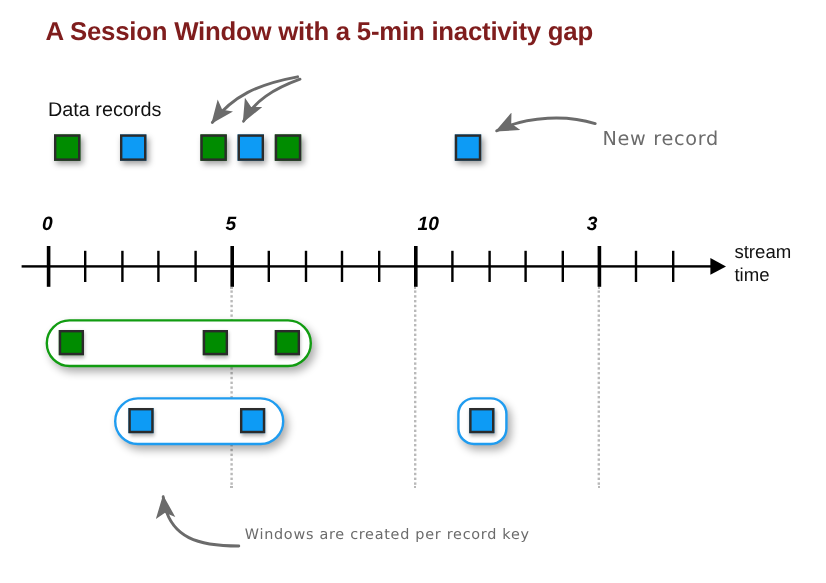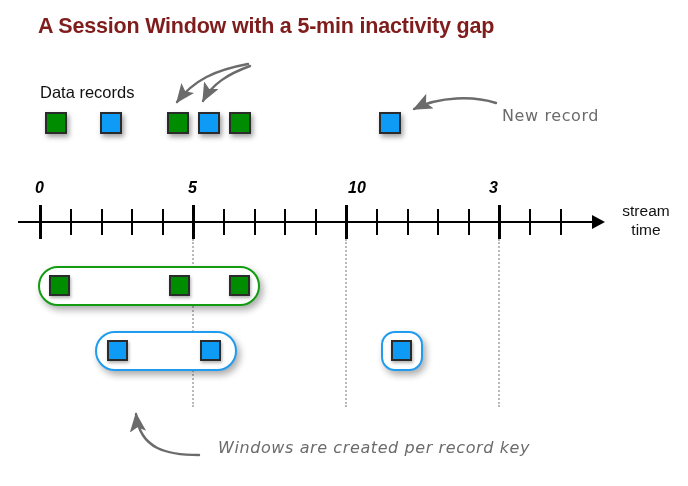--- a/index.html
+++ b/index.html
@@ -20,35 +20,35 @@
     letter-spacing:-0.2px;white-space:nowrap;
   }
 
   
   #data-records-label{
     position:absolute;left:40px;top:83px;
     font-size:16.5px;color:#111111;white-space:nowrap;
   }
   #stream-time-label{
     position:absolute;left:612px;top:201px;
-    width:68px;text-align:center;
+    width:68px;text-align:left;
     font-size:15.5px;color:#111111;line-height:19px;
   }
 
   
   .hand{
     position:absolute;
     font-family:"DejaVu Sans", sans-serif;
     color:#6b6b6b;
     white-space:nowrap;
     letter-spacing:0.6px;
   }
   #ann-late{left:256px;top:60px;font-size:16px;}
   #ann-newrec{left:502px;top:106px;font-size:16px;}
-  #ann-perkey{left:218px;top:438px;font-size:16px;font-style:italic;}
+  #ann-perkey{left:204px;top:438px;font-size:12px;}
 
   
   .rec{
     position:absolute;
     width:22px;height:22px;
     border:2px solid #2b2b2b;
     box-sizing:border-box;
     box-shadow:2px 3px 5px rgba(0,0,0,0.38);
   }
   .rec.green{background:#008c00;}

